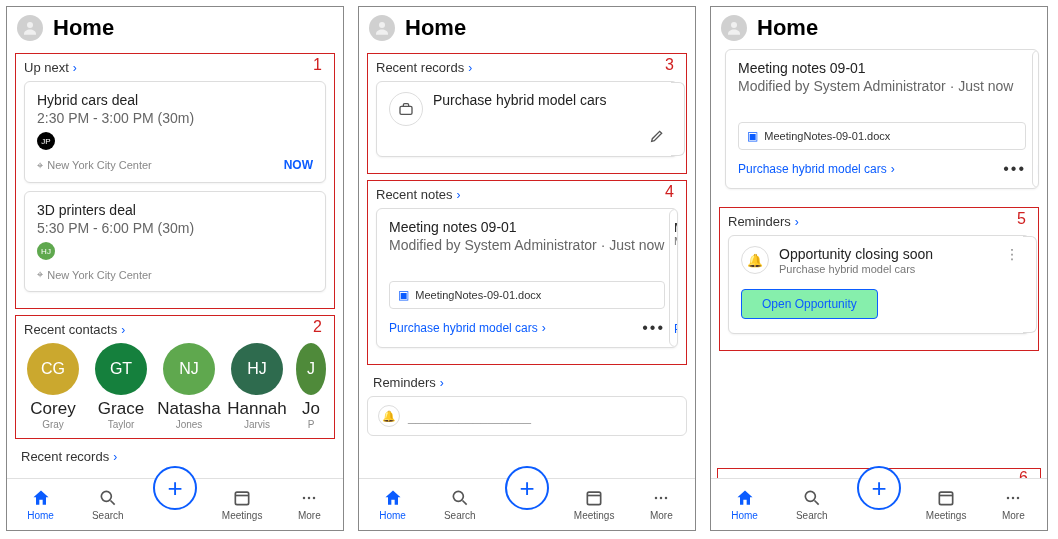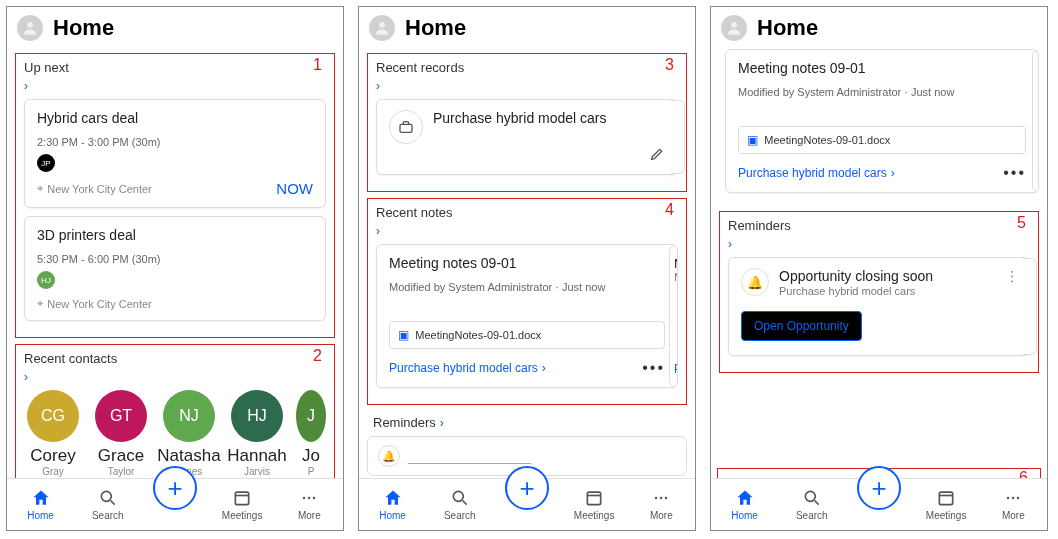--- a/index.html
+++ b/index.html
@@ -4,39 +4,39 @@
 <style>
 * { margin: 0; padding: 0; box-sizing: border-box; font-family: -apple-system, BlinkMacSystemFont, "Segoe UI", Arial, sans-serif; }
 body { background: #fff; width: 1058px; height: 539px; overflow: hidden; }
 .screens { display: flex; gap: 14px; padding: 6px; }
 .screen { width: 338px; height: 525px; border: 1px solid #888; position: relative; overflow: hidden; background: #fff; }
 .header { display: flex; align-items: center; gap: 10px; padding: 8px 10px; }
 .avatar { width: 26px; height: 26px; border-radius: 50%; background: #d0d0d0; display: flex; align-items: center; justify-content: center; }
 .avatar svg { width: 18px; height: 18px; fill: #f0f0f0; }
 .title { font-size: 22px; font-weight: 700; }
 .redbox { border: 1px solid #d02020; margin: 4px 8px 6px; padding: 6px 8px 8px; position: relative; }
-.section-hdr { display: flex; align-items: flex-start; gap: 4px; font-size: 13px; color: #333; margin-bottom: 6px; flex-direction: column; }
+.section-hdr { display: flex; align-items: flex-end; gap: 4px; font-size: 13px; color: #333; margin-bottom: 6px; }
 .chev { color: #0b5cff; font-size: 12px; }
 .num { position: absolute; top: 2px; right: 12px; color: #d02020; font-size: 16px; }
 .card { background: #fff; border: 1px solid #ddd; border-radius: 6px; padding: 10px 12px; margin-bottom: 8px; box-shadow: 0 1px 2px rgba(0,0,0,.05); }
 .card-title { font-size: 14px; font-weight: 500; color: #222; }
-.card-sub { font-size: 11px; color: #666; margin-top: 10px; }
+.card-sub { font-size: 14px; color: #666; margin-top: 2px; }
 .avatar-dot { width: 18px; height: 18px; border-radius: 50%; display: inline-flex; align-items: center; justify-content: center; font-size: 8px; color: #fff; margin-top: 6px; }
 .green1 { background: #000000; }
 .green2 { background: #5fa84e; }
 .loc-row { display: flex; align-items: center; gap: 4px; margin-top: 8px; font-size: 11px; color: #888; }
 .loc-row.between { justify-content: space-between; }
-.now-lbl { color: #0b5cff; font-weight: 400; font-size: 15px; }
+.now-lbl { color: #0b5cff; font-weight: 700; font-size: 12px; }
 .contacts-row { display: flex; gap: 10px; overflow: hidden; }
 .contact { display: flex; flex-direction: column; align-items: center; min-width: 58px; }
 .ct-circle { width: 52px; height: 52px; border-radius: 50%; display: flex; align-items: center; justify-content: center; color: #fff; font-size: 16px; font-weight: 500; }
 .ct-name { font-size: 17px; color: #222; margin-top: 4px; text-align: center; }
 .ct-sub { font-size: 10px; color: #888; text-align: center; }
 .c-gold { background: #cba82e; }
-.c-g1 { background: #be185d; }
+.c-g1 { background: #15803d; }
 .c-g2 { background: #5fa84e; }
 .c-g3 { background: #2e6b4e; }
 .c-g4 { background: #4f8a3a; }
 .bottom-nav { position: absolute; bottom: 0; left: 0; right: 0; height: 52px; border-top: 1px solid #e0e0e0; display: flex; align-items: center; justify-content: space-around; background: #fff; }
 .nav-item { display: flex; flex-direction: column; align-items: center; font-size: 10px; color: #555; width: 56px; }
 .nav-item.active { color: #0b5cff; }
 .nav-item svg { width: 20px; height: 20px; margin-bottom: 2px; }
 .fab { position: absolute; left: 50%; transform: translateX(-50%); bottom: 20px; width: 44px; height: 44px; border: 2px solid #0b5cff; border-radius: 50%; background: #fff; display: flex; align-items: center; justify-content: center; color: #0b5cff; font-size: 26px; font-weight: 300; z-index: 10; }
 .rec-card { display: flex; gap: 10px; align-items: flex-start; }
 .rec-icon { width: 34px; height: 34px; border: 1px solid #ddd; border-radius: 50%; display: flex; align-items: center; justify-content: center; color: #555; flex-shrink: 0; }
@@ -48,21 +48,21 @@
 .file-ico { color: #0b5cff; font-size: 12px; }
 .link-row { display: flex; align-items: center; justify-content: space-between; margin-top: 10px; }
 .link-txt { color: #0b5cff; font-size: 12px; display: flex; align-items: center; gap: 4px; }
 .dots { color: #333; font-size: 16px; letter-spacing: 2px; }
 .plain-hdr { display: flex; align-items: center; gap: 4px; font-size: 13px; color: #333; padding: 4px 14px 2px; }
 .reminder-card-row { display: flex; align-items: flex-start; gap: 10px; }
 .bell-ico { width: 28px; height: 28px; border: 1px solid #ddd; border-radius: 50%; display: flex; align-items: center; justify-content: center; font-size: 13px; color: #555; flex-shrink: 0; }
 .rem-title { font-size: 14px; color: #222; }
 .rem-sub { font-size: 11px; color: #777; margin-top: 1px; }
 .rem-body { font-size: 13px; color: #222; margin-top: 6px; }
-.open-btn { border: 1.5px solid #0b5cff; border-radius: 4px; color: #0b5cff; font-size: 12px; font-weight: 500; padding: 7px 12px; display: inline-block; margin-top: 14px; background: #000000; }
+.open-btn { border: 1.5px solid #0b5cff; border-radius: 4px; color: #0b5cff; font-size: 12px; font-weight: 500; padding: 7px 20px; display: inline-block; margin-top: 14px; background: #86efac; }
 .vdots { color: #888; font-size: 14px; position: absolute; right: 10px; top: 10px; }
 .rel-wrap { position: relative; }
 .cut-card { border: 1px solid #ddd; border-radius: 6px; padding: 8px 10px; margin: 4px 8px 0; font-size: 13px; color: #333; display: flex; gap: 8px; align-items: center; position: relative; }
 .nav-redbox { border: 1px solid #d02020; position: absolute; left: 6px; right: 6px; bottom: 4px; height: 58px; }
 .nav-num { position: absolute; right: 12px; top: 0; color: #d02020; font-size: 16px; }
 </style>
 </head>
 <body>
 
 <div class="screens">

